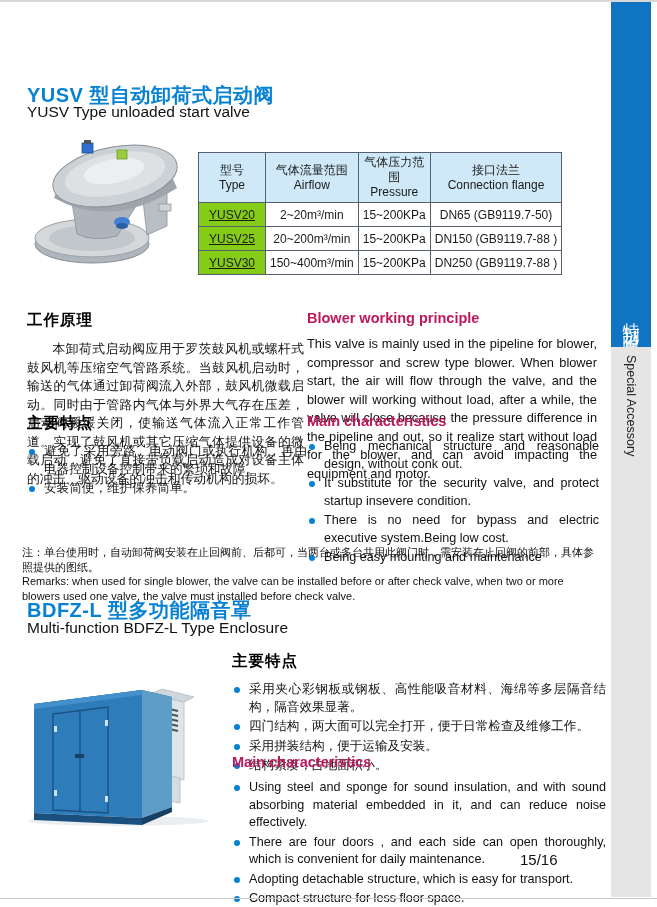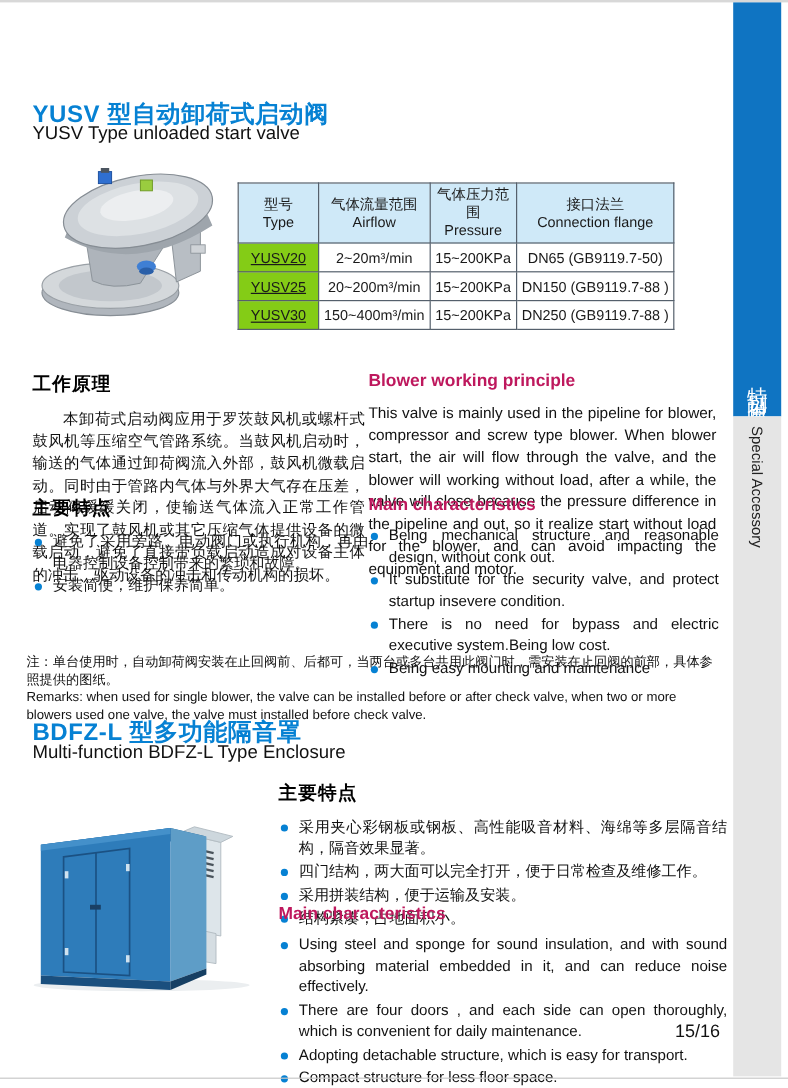--- a/index.html
+++ b/index.html
@@ -47,21 +47,21 @@
   .feat-en { left:307px; width:292px; }
   .feat ul, .feat2 ul { list-style:none; margin-top:4px; }
   .feat li, .feat2 li { position:relative; padding-left:17px; font-size:12.6px; line-height:17.5px; text-align:justify; margin-bottom:2px; color:#111; }
   .feat li::before, .feat2 li::before { content:""; position:absolute; left:2px; top:6px; width:6px; height:6px; border-radius:50%; background:#0681d3; }
 
   .remarks { position:absolute; left:22px; top:545px; width:580px; font-size:11px; line-height:14.5px; color:#111; }
 
   .feat2 { position:absolute; left:232px; width:374px; }
   .feat2-a { top:651px; } .feat2-b { top:754px; }
 
-  .page-num { position:absolute; left:520px; top:851px; width:80px; text-align:right; font-size:15px; color:#111; }
+  .page-num { position:absolute; left:520px; top:851px; width:80px; font-size:15px; color:#111; }
 </style>
 </head>
 <body>
 
 <div class="page">
   <div class="top-line"></div>
 
   <div class="sec-title-zh" style="top:82px;">YUSV 型自动卸荷式启动阀</div>
   <div class="sec-title-en" style="top:103px;">YUSV Type unloaded start valve</div>
 

